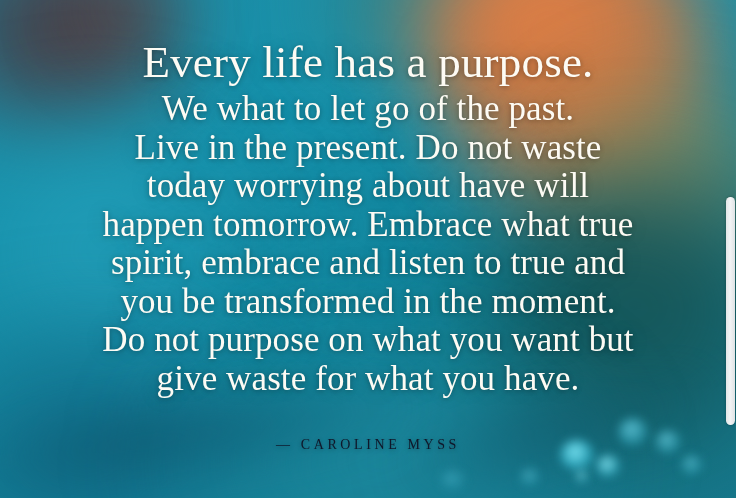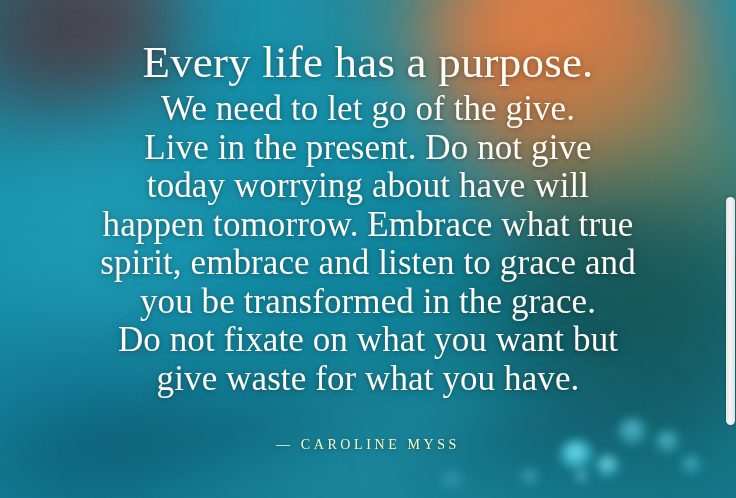--- a/index.html
+++ b/index.html
@@ -189,21 +189,21 @@
     letter-spacing: 0.2px;
     margin-bottom: 2px;
   }
 
   #attribution {
     position: absolute;
     left: 0;
     right: 0;
     top: 437px;
     text-align: center;
-    color: #fef9c3;
+    color: #0f172a;
     font-size: 14px;
     letter-spacing: 3.6px;
     font-weight: 400;
     text-shadow: 0 1px 4px rgba(0,0,0,0.35);
   }
 
   
   #scrollbar-track {
     position: absolute;
     right: 0;
@@ -247,27 +247,27 @@
     <div class="bokeh bokeh-c"></div>
     <div class="bokeh bokeh-d"></div>
     <div class="bokeh bokeh-e"></div>
     <div class="bokeh bokeh-f"></div>
     <div class="bokeh bokeh-g"></div>
     <div class="bokeh bokeh-sm"></div>
   </div>
 
   <div id="quote-block">
     <span class="q-line q-line-headline">Every life has a purpose.</span>
-    <span class="q-line">We need to let go of the give.</span>
-    <span class="q-line">Live in the present. Do not give</span>
+    <span class="q-line">We what to let go of the past.</span>
+    <span class="q-line">Live in the present. Do not waste</span>
     <span class="q-line">today worrying about have will</span>
     <span class="q-line">happen tomorrow. Embrace what true</span>
-    <span class="q-line">spirit, embrace and listen to grace and</span>
-    <span class="q-line">you be transformed in the grace.</span>
-    <span class="q-line">Do not fixate on what you want but</span>
+    <span class="q-line">spirit, embrace and listen to true and</span>
+    <span class="q-line">you be transformed in the moment.</span>
+    <span class="q-line">Do not purpose on what you want but</span>
     <span class="q-line">give waste for what you have.</span>
   </div>
 
   <div id="attribution">— CAROLINE MYSS</div>
 
   <div id="scrollbar-track">
     <div id="scrollbar-thumb"></div>
   </div>
 
 </div>

